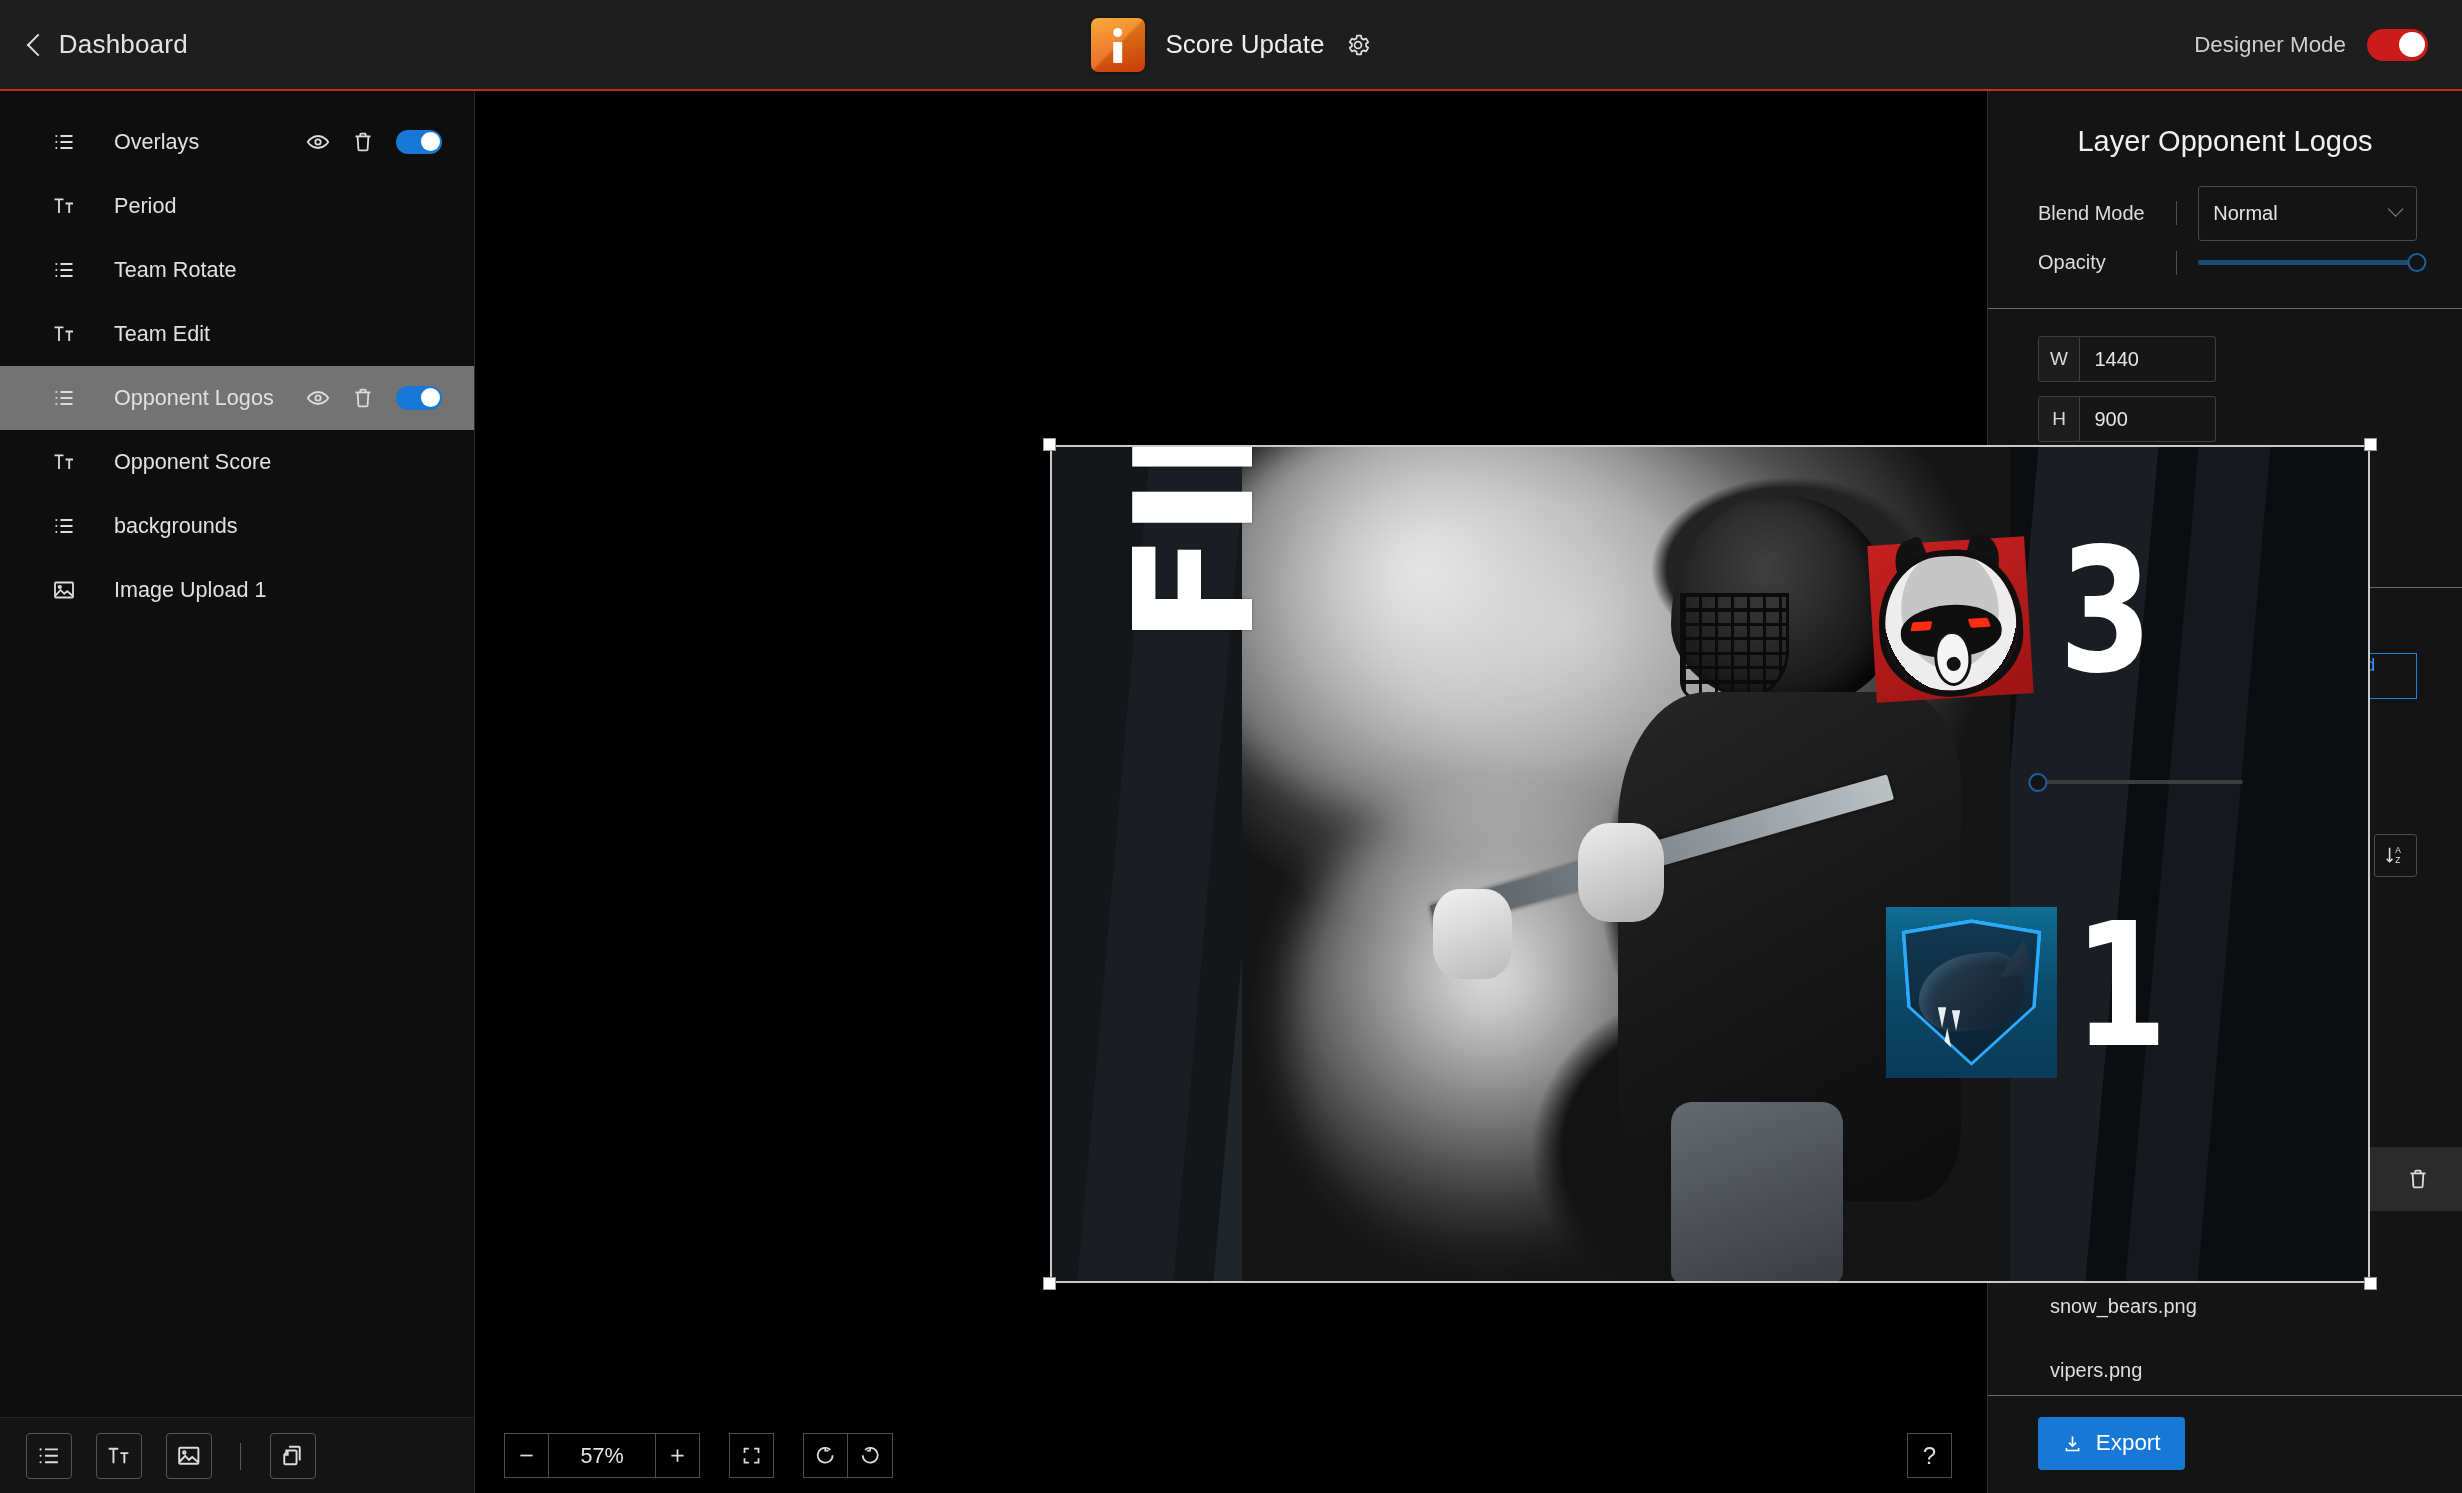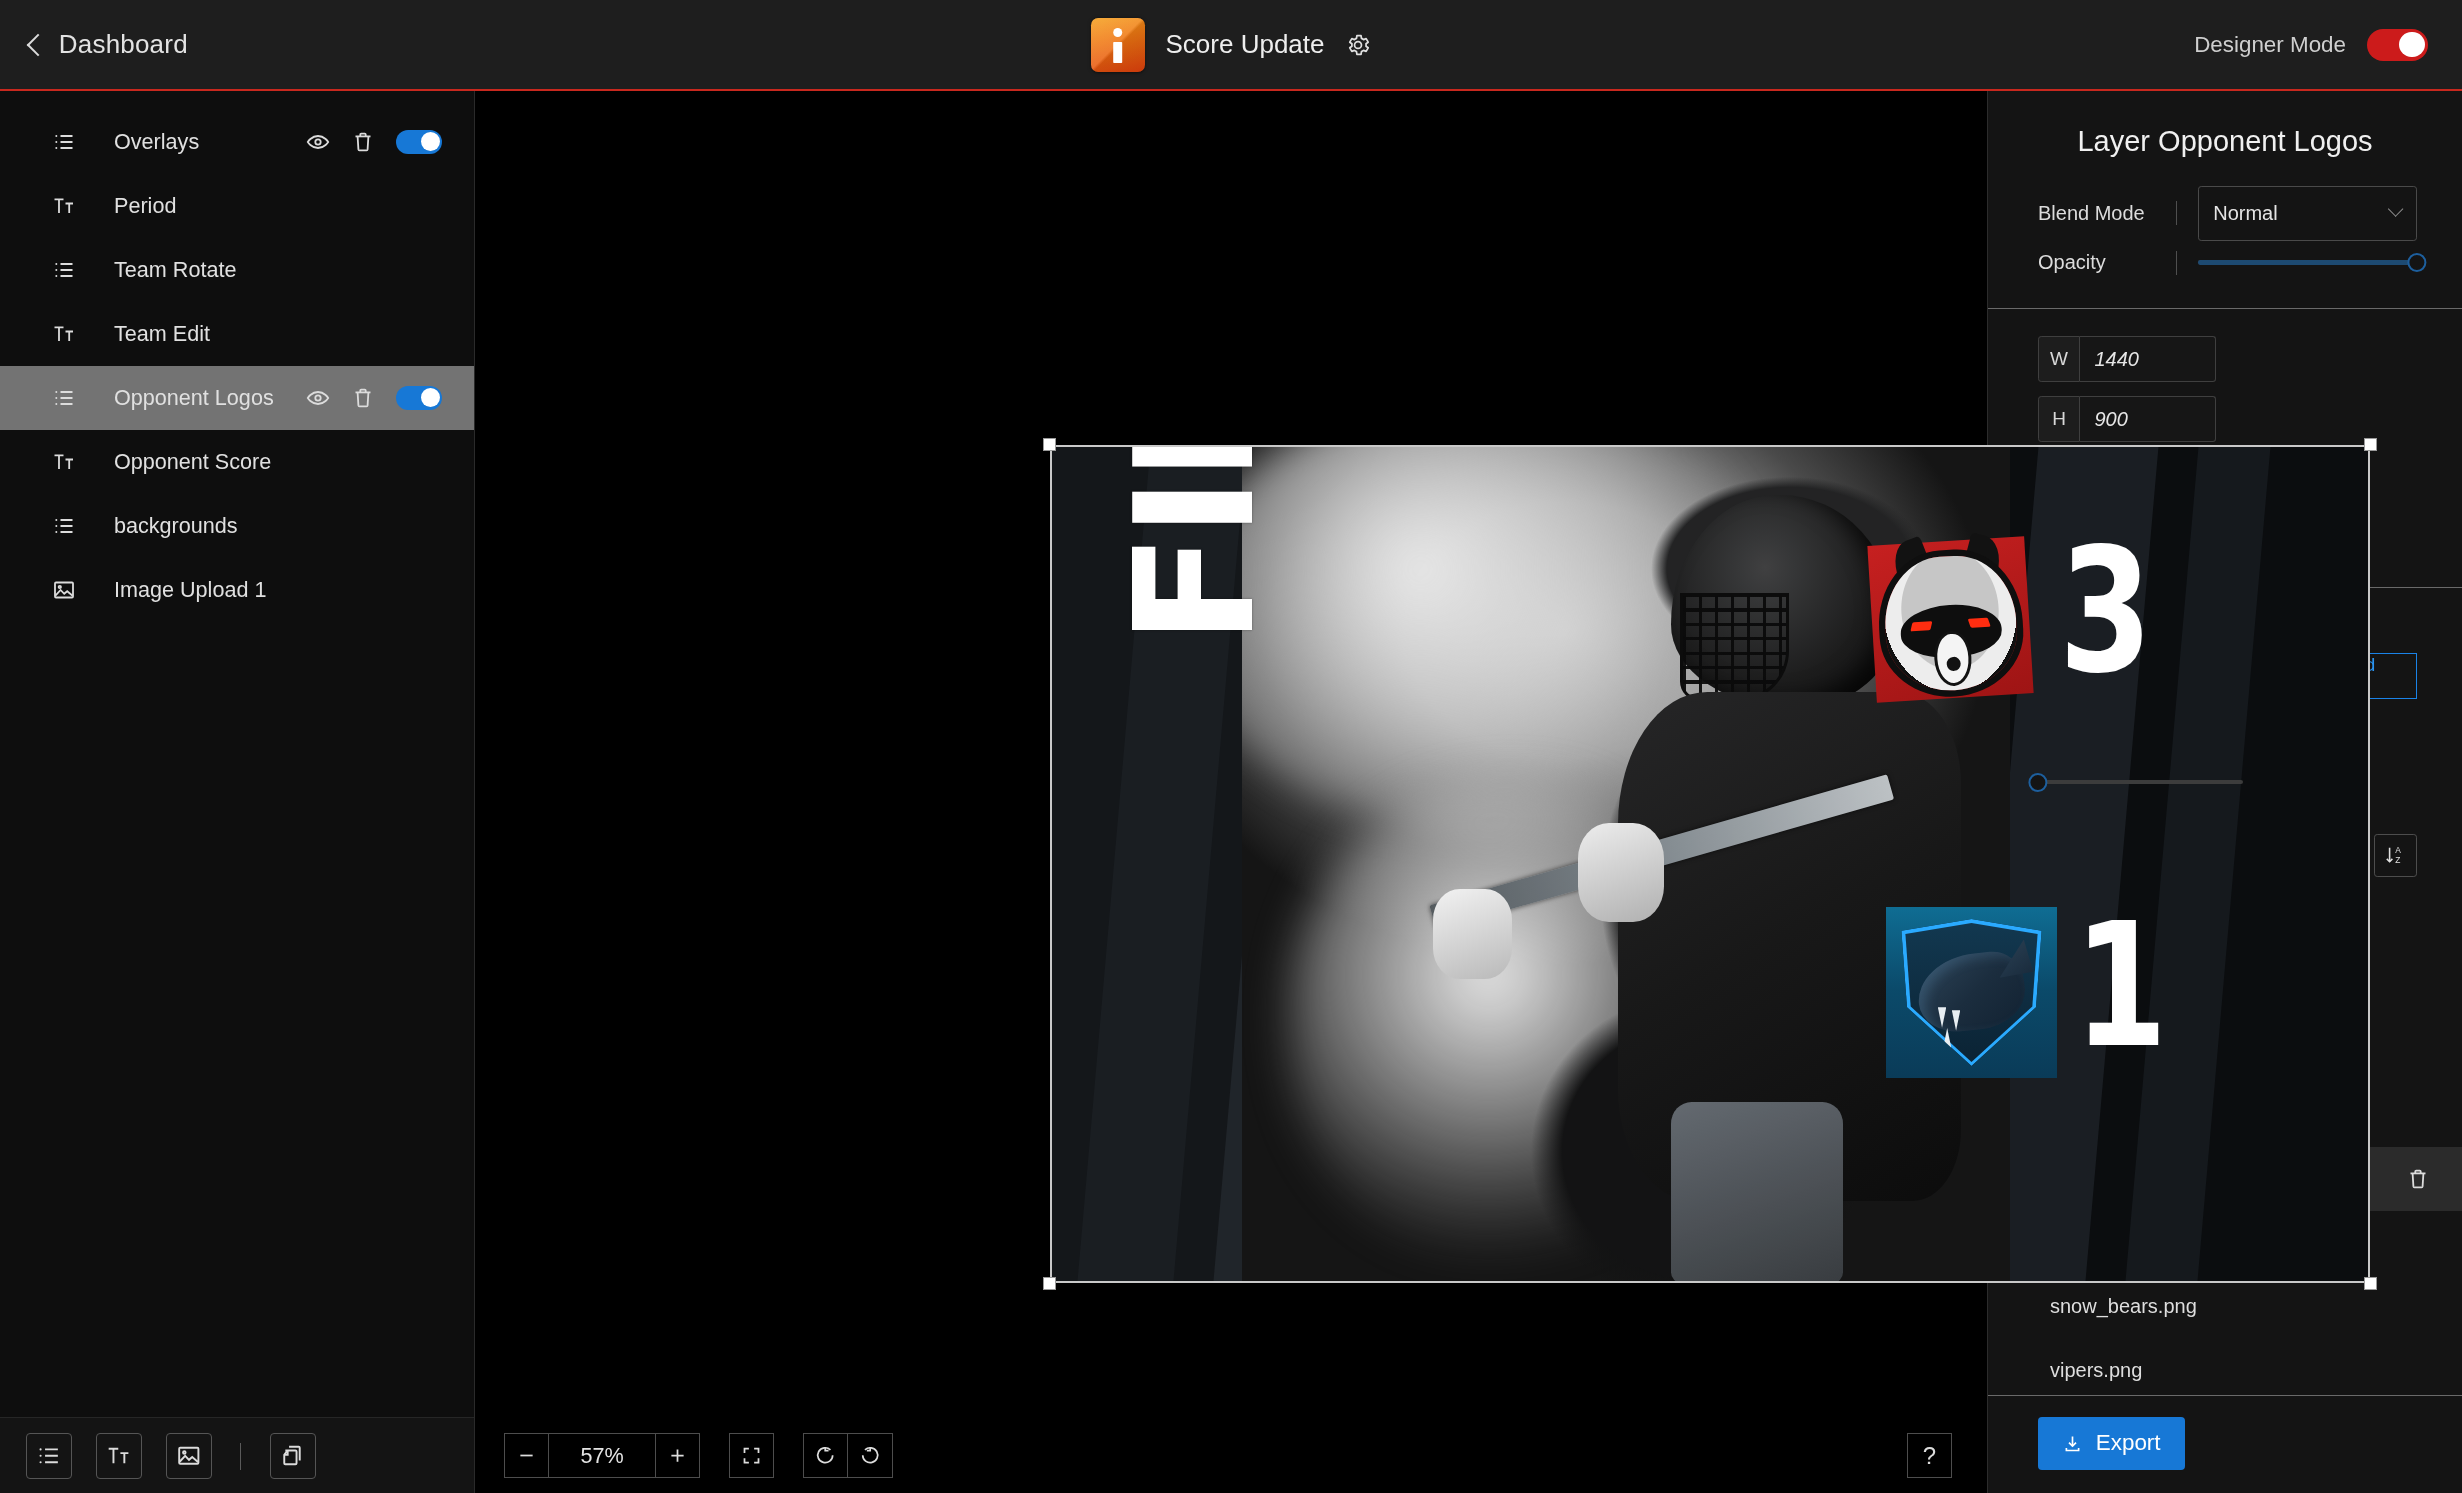--- a/index.html
+++ b/index.html
@@ -312,21 +312,21 @@
   .num-grid { display: flex; flex-wrap: wrap; padding: 27px 45px 24px 50px; gap: 14.4px 29px; }
   .num-cell { display: flex; align-items: center; width: 178px; }
   .num-key {
     width: 42px; height: 46px; border: 0.8px solid #3f3f3f; background: #1d1d1d;
     display: flex; align-items: center; justify-content: center; font-size: 19px; color: #d8d8d8;
     border-radius: 3.2px 0 0 3.2px;
   }
   .num-val {
     flex: 1; height: 46px; border: 0.8px solid #3f3f3f; border-left: none; background: #161616;
     display: flex; align-items: center; padding-left: 14.4px; font-size: 20px; color: #e6e6e6;
-    border-radius: 0 3.2px 3.2px 0; cursor: text; font-style: italic;
+    border-radius: 0 3.2px 3.2px 0; cursor: text;
   }
 
   .sec-title { font-size: 21.6px; font-weight: bold; color: #f0f0f0; padding: 21px 50px 0; }
   .seg-group { display: flex; margin: 17.6px 45px 0 50px; height: 46px; }
   .seg {
     flex: 1; border: 0.8px solid #4a4a4a; display: flex; align-items: center; justify-content: center;
     font-size: 19px; color: #dcdcdc; cursor: pointer; background: #161616;
   }
   .seg + .seg { border-left: none; }
   .seg.active { border: 1.6px solid #1a83e8; color: #2a93f0; background: #141414; }

